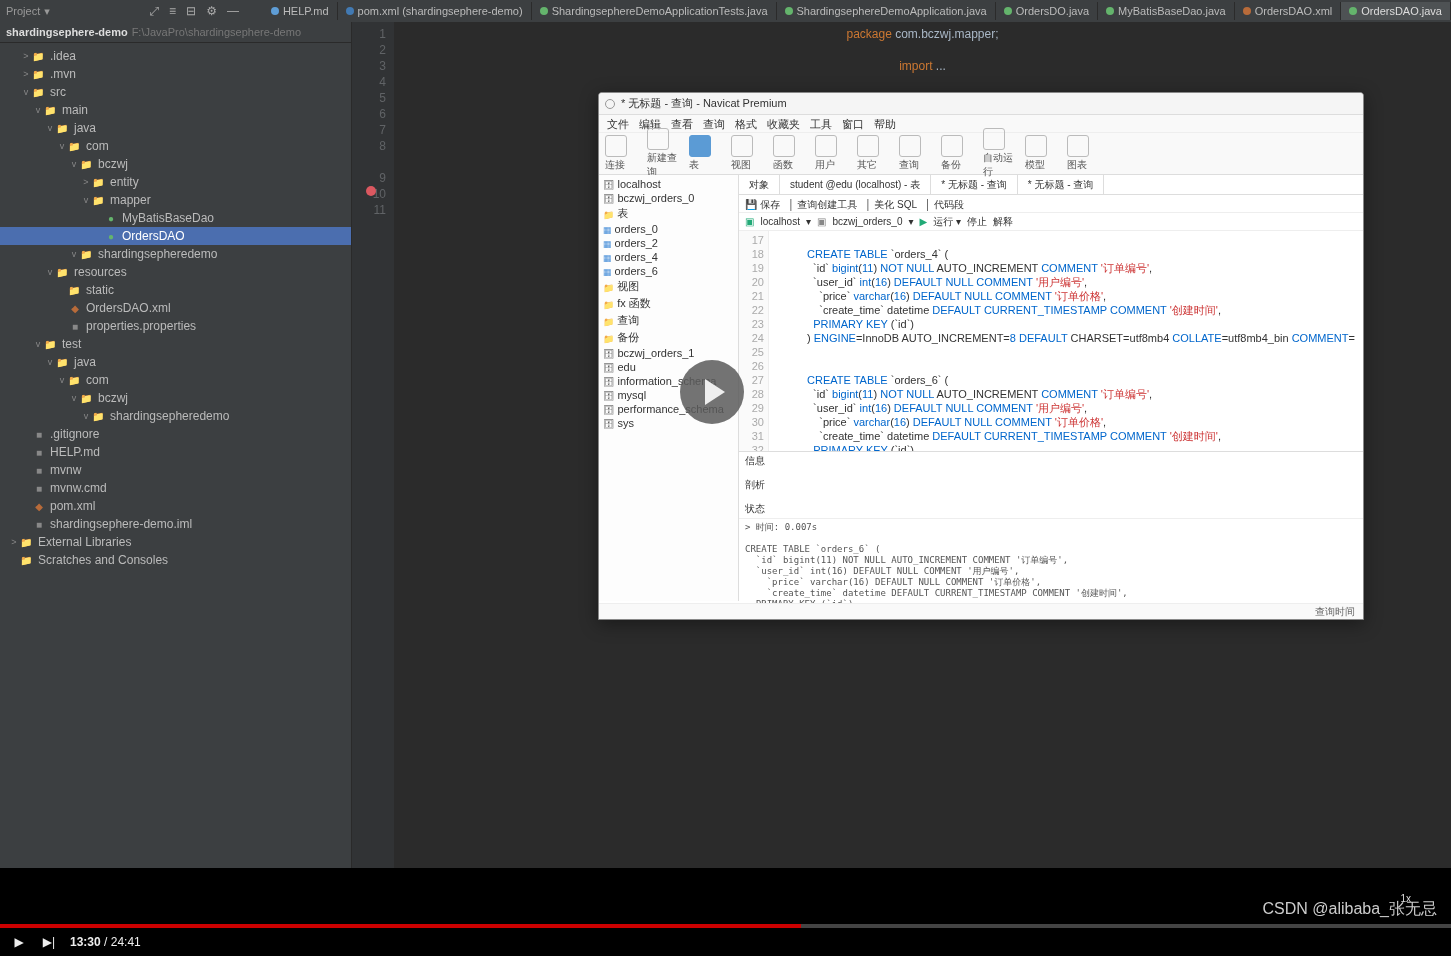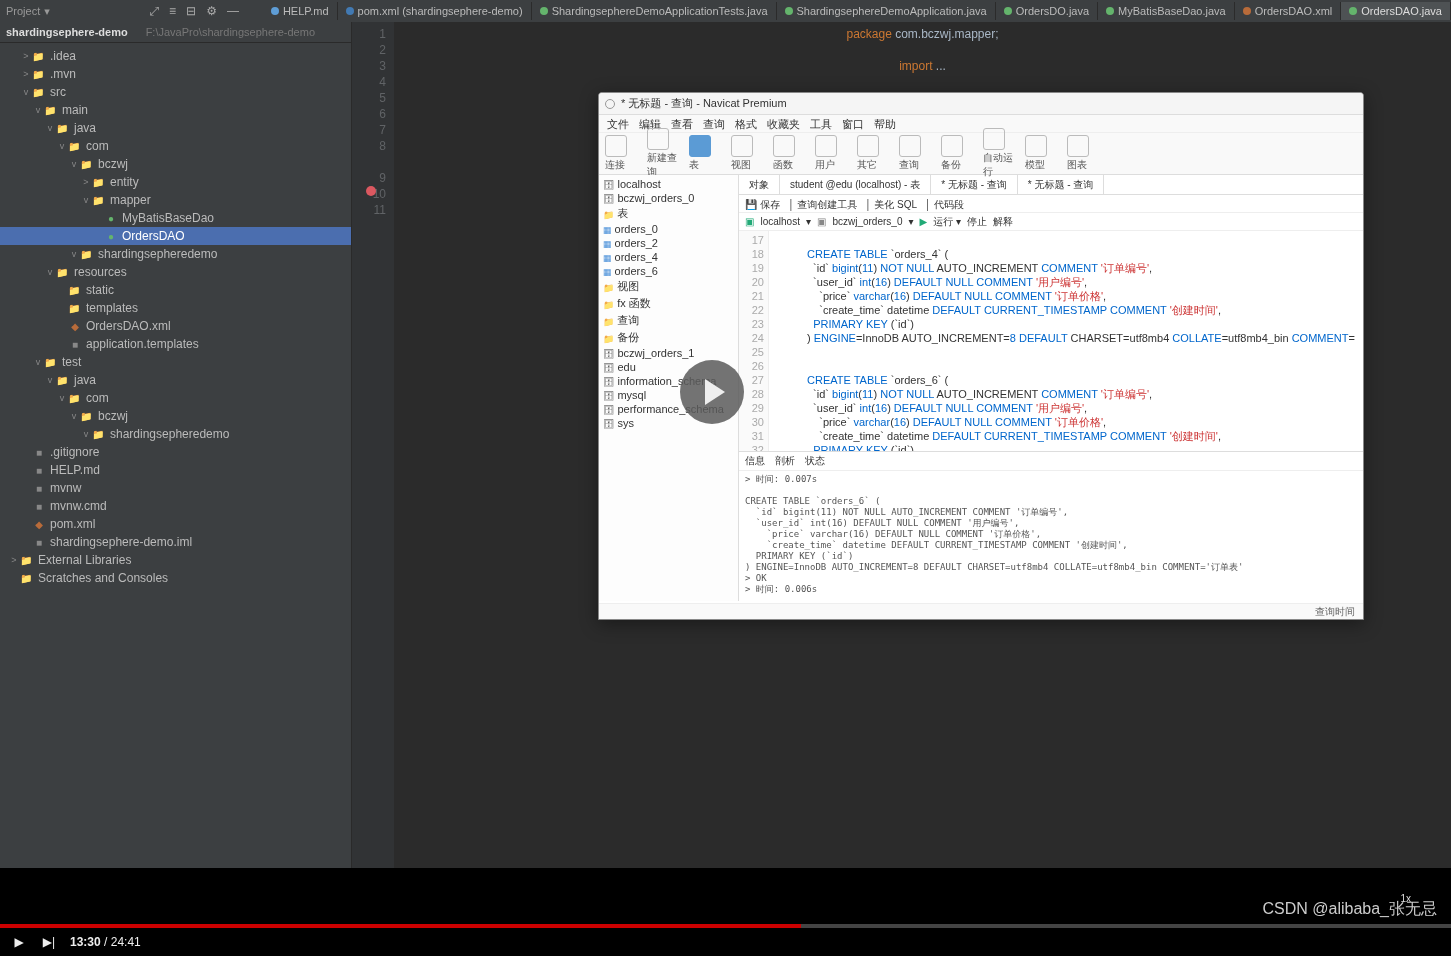--- a/index.html
+++ b/index.html
@@ -18,21 +18,21 @@
 .dot-help { background: #5e9dd6; }
 .dot-pom { background: #427ab3; }
 .dot-green { background: #64b46c; }
 .dot-xml { background: #b86b3a; }
 
 
 .ide { position: absolute; top: 22px; left: 0; right: 0; bottom: 88px; display: flex; background: #2b2b2b; }
 .sidebar { width: 352px; background: #3c3f41; color: #bbb; font-size: 12px; overflow: hidden; border-right: 1px solid #2a2a2a; }
 .sidebar-header { display: flex; align-items: center; padding: 4px 6px; border-bottom: 1px solid #2a2a2a; font-size: 11px; }
 .sidebar-header .title { color: #ddd; font-weight: bold; }
-.sidebar-header .path { color: #777; margin-left: 18px; }
+.sidebar-header .path { color: #777; margin-left: 4px; }
 .tree { padding: 4px 0; }
 .tree-item { display: flex; align-items: center; padding: 2px 4px; white-space: nowrap; cursor: pointer; }
 .tree-item.selected { background: #4b6eaf; color: #fff; }
 .tree-item .caret { width: 12px; text-align: center; color: #888; font-size: 9px; }
 .tree-item .icon { width: 14px; height: 14px; margin-right: 4px; display: inline-flex; align-items: center; justify-content: center; font-size: 10px; }
 .icon-folder { color: #b0a06a; }
 .icon-folder::before { content: "📁"; font-size: 10px; }
 .icon-java { color: #64b46c; }
 .icon-java::before { content: "●"; }
 .icon-xml { color: #b86b3a; }
@@ -86,21 +86,21 @@
 .nav-subbar { height: 18px; border-bottom: 1px solid #eee; display: flex; align-items: flex-end; gap: 8px; padding: 0 6px; font-size: 10px; }
 .nav-subbar2 { height: 18px; border-bottom: 1px solid #eee; display: flex; align-items: center; gap: 6px; padding: 0 6px; font-size: 10px; }
 .nav-sql { flex: 1; display: flex; font-family: Consolas, monospace; font-size: 11px; overflow: hidden; background: #fff; }
 .nav-sql .ln { width: 30px; text-align: right; color: #aaa; padding: 2px 4px 2px 0; line-height: 14px; background: #fafafa; border-right: 1px solid #eee; }
 .nav-sql .ln div { height: 14px; }
 .nav-sql .sqlbody { flex: 1; padding: 2px 4px; line-height: 14px; white-space: pre; overflow: hidden; }
 .nav-sql .sqlbody div { height: 14px; margin-left: 34px; }
 .skw { color: #0066cc; } .snum { color: #0066cc; }
 .sstr { color: #cc3333; }
 .nav-result { height: 150px; border-top: 1px solid #ddd; font-size: 10px; }
-.nav-result-tabs { display: flex; gap: 10px; padding: 2px 6px; border-bottom: 1px solid #eee; font-size: 10px; }
+.nav-result-tabs { display: flex; gap: 10px; padding: 2px 6px; border-bottom: 1px solid #eee; font-size: 10px; flex-direction: column; }
 .nav-result-body { padding: 3px 6px; font-family: Consolas, monospace; font-size: 9px; color: #555; line-height: 11px; white-space: pre; }
 .nav-footer { position: absolute; bottom: 0; right: 0; height: 16px; font-size: 10px; padding: 1px 8px; color: #666; border-top: 1px solid #eee; background: #f9f9f9; width: 100%; text-align: right; }
 
 
 .play-overlay { position: absolute; width: 64px; height: 64px; border-radius: 50%; background: rgba(90,90,90,.85); display: flex; align-items: center; justify-content: center; left: 680px; top: 360px; cursor: pointer; }
 .play-overlay::before { content: ""; border-left: 20px solid #eee; border-top: 13px solid transparent; border-bottom: 13px solid transparent; margin-left: 5px; }
 
 
 .black-strip { position: absolute; left: 0; right: 0; bottom: 0; height: 88px; background: #000; }
 .progress { position: absolute; left: 0; right: 0; bottom: 28px; height: 4px; background: #444; }
@@ -233,32 +233,27 @@
           <span class="icon icon-folder"></span>
           <span>resources</span>
         </div>
         <div class="tree-item ind-4">
           <span class="caret"></span>
           <span class="icon icon-folder"></span>
           <span>static</span>
         </div>
         <div class="tree-item ind-4">
           <span class="caret"></span>
-          <span class="icon icon-folder"></span>
-          <span>templates</span>
-        </div>
-        <div class="tree-item ind-4">
-          <span class="caret"></span>
           <span class="icon icon-xml"></span>
           <span>OrdersDAO.xml</span>
         </div>
         <div class="tree-item ind-4">
           <span class="caret"></span>
           <span class="icon icon-prop"></span>
-          <span>application.templates</span>
+          <span>properties.properties</span>
         </div>
         <div class="tree-item ind-2">
           <span class="caret">v</span>
           <span class="icon icon-folder"></span>
           <span>test</span>
         </div>
         <div class="tree-item ind-3">
           <span class="caret">v</span>
           <span class="icon icon-folder"></span>
           <span>java</span>

